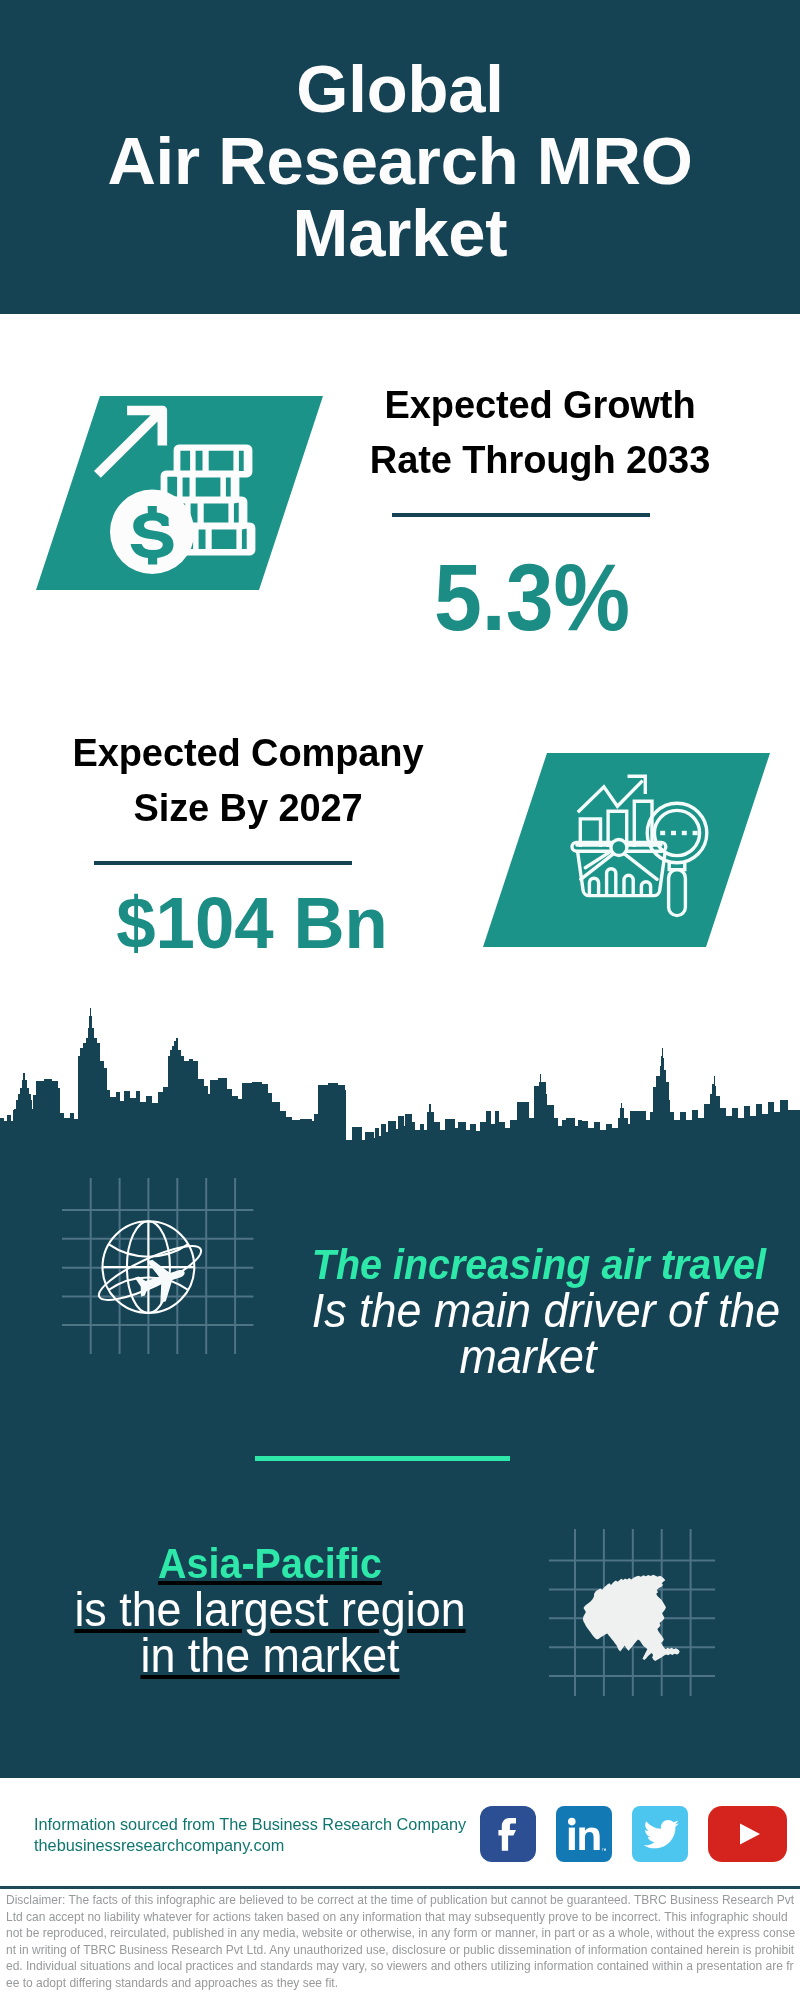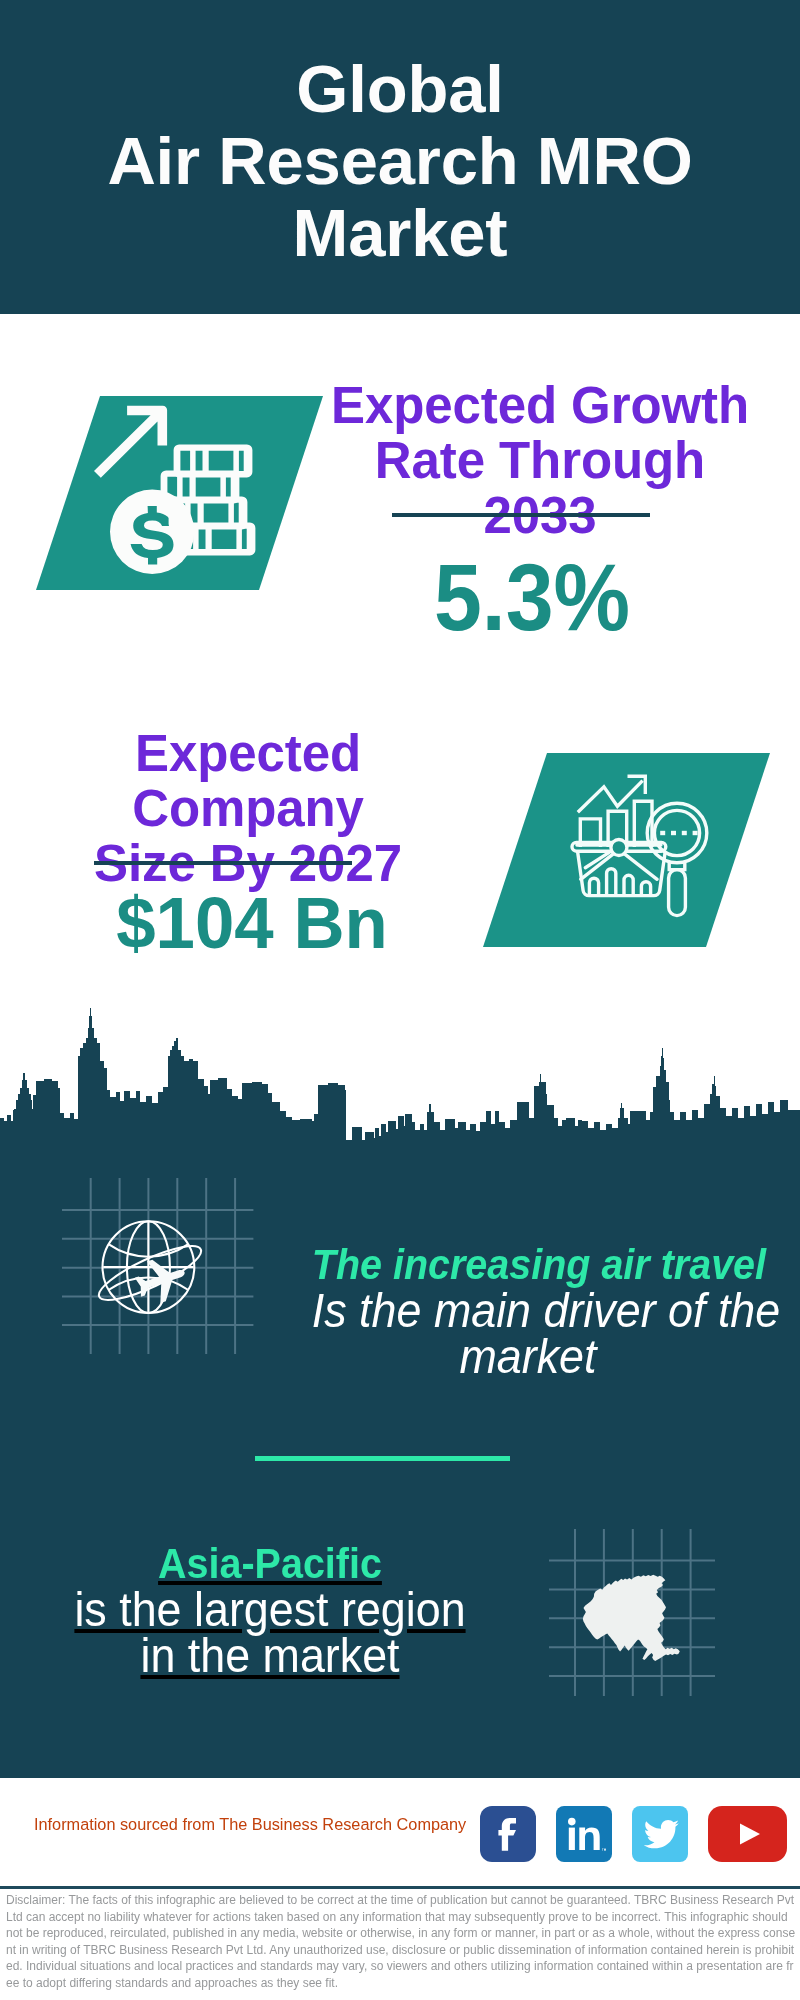--- a/index.html
+++ b/index.html
@@ -5,21 +5,21 @@
   html,body{margin:0;padding:0;}
   body{width:800px;height:2000px;background:#ffffff;font-family:"Liberation Sans",sans-serif;overflow:hidden;}
   .page{position:relative;width:800px;height:2000px;background:#ffffff;}
 
   
   .header{position:absolute;left:0;top:0;width:800px;height:314px;background:#164354;}
   .header-title{position:absolute;left:0;top:47px;width:800px;text-align:center;color:#fcfcfc;
     font-size:67px;font-weight:700;line-height:72px;letter-spacing:-0.2px;margin-top:6px;}
 
   
-  .stat-label{color:#6d28d9;font-size:51px;font-weight:700;line-height:55px;text-align:center;letter-spacing:-0.1px;}
+  .stat-label{color:#000000;font-size:38px;font-weight:700;line-height:55px;text-align:center;letter-spacing:-0.1px;}
   .stat-rule{height:4px;background:#164354;}
   .stat-value{color:#1b8d84;font-weight:700;line-height:98px;text-align:center;}
 
   #stat1 .s1text{position:absolute;left:330px;top:370px;width:420px;}
   #stat1 .stat-label{padding-top:8px;}
   .stat-rule.r1{position:absolute;left:62px;top:143px;width:258px;}
   #stat1 .stat-value{position:absolute;left:-8px;top:179px;width:420px;font-size:94px;transform:scaleX(0.915);transform-origin:center;}
 
   #stat2 .s2text{position:absolute;left:38px;top:726px;width:420px;}
   .stat-rule.r2{position:absolute;left:56px;top:135px;width:258px;}
@@ -42,21 +42,21 @@
   .drv-head{color:#2de8a8;font-weight:700;font-size:42px;transform:scaleX(0.94);}
   .drv-sub{color:#ffffff;font-weight:400;font-size:47.7px;transform:scaleX(0.94);}
   .ins-text{position:absolute;line-height:46px;text-align:center;}
   .ins-text > div{white-space:nowrap;display:block;}
   .drv-head,.drv-sub{transform-origin:center;}
   .ins-text.t1{left:298px;top:1242px;width:460px;font-style:italic;}
   .ins-text.t2{left:40px;top:1541px;width:460px;text-decoration:underline;}
   .mid-rule{position:absolute;left:255px;top:1456px;width:255px;height:5px;background:#2de8a8;}
 
   
-  .footer-src{position:absolute;left:34px;top:1814px;width:470px;color:#c2410c;
+  .footer-src{position:absolute;left:34px;top:1814px;width:470px;color:#0f766e;
     font-size:16.3px;line-height:20.5px;}
   .social{position:absolute;top:1806px;display:flex;align-items:flex-start;gap:20px;left:480px;}
   .social .sq{width:56px;height:56px;position:relative;display:block;}
   .social .sq.yt{width:79px;}
   .disclaimer{position:absolute;left:6px;top:1892px;width:790px;color:#97999b;
     font-size:12px;line-height:16.6px;text-align:left;word-break:break-all;}
   .discl-rule{position:absolute;left:0;top:1886px;width:800px;height:2.5px;background:#1f4a5c;}
 </style>
 </head>
 <body>
@@ -215,20 +215,21 @@
           <rect x="188" y="77.8" width="5" height="4.4"></rect>
           <rect x="198.8" y="77.8" width="5" height="4.4"></rect>
           <rect x="209.6" y="77.8" width="5" height="4.4"></rect>
         </g>
       </svg>
     </div>
   </div>
 
   <div class="footer-src">
     <div>Information sourced from The Business Research Company</div>
+    <div>thebusinessresearchcompany.com</div>
   </div>
 
   <div class="social">
     <a class="sq fb">
       <svg viewBox="0 0 56 56" width="56" height="56">
           <rect width="56" height="56" rx="12" fill="#2b4f92"></rect>
         <path fill="#ffffff" d="M33.4 29.5h-5.3v15.3h-6.3V29.5h-3.4v-5.6h3.4v-3.6c0-3.2 1.5-8.2 8.2-8.2l6 0.02v5.4h-4.4c-0.7 0-1.7 0.36-1.7 1.9v4.5h6.1z"></path>
       </svg>
     </a>
     <a class="sq li">

